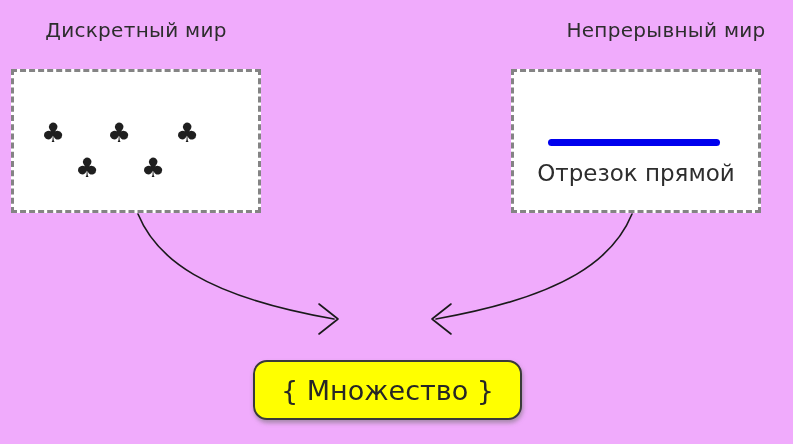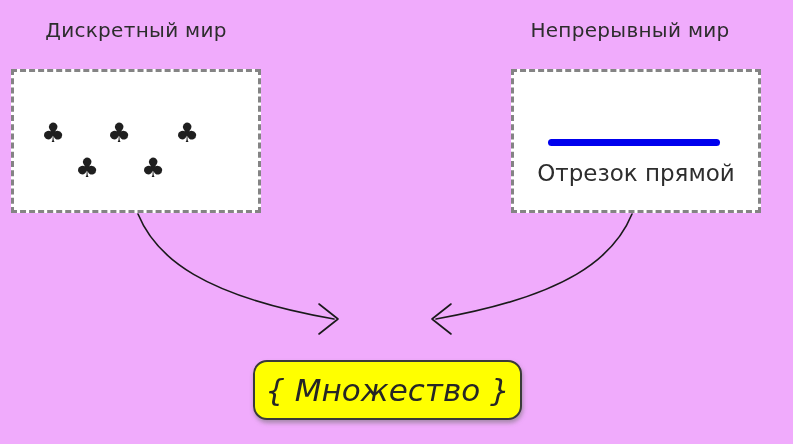--- a/index.html
+++ b/index.html
@@ -18,21 +18,21 @@
   .world-title {
     position: absolute;
     top: 18px;
     width: 250px;
     text-align: center;
     font-size: 20px;
     color: #2d2d2d;
     letter-spacing: 0.3px;
   }
   .world-title.left  { left: 11px; }
-  .world-title.right { left: 505px; }
+  .world-title.right { left: 541px; }
 
   .dashed-box {
     position: absolute;
     top: 69px;
     width: 244px;
     height: 138px;
     border: 3px dashed #848484;
     background: #ffffff;
   }
   .dashed-box.left-box  { left: 11px; }
@@ -95,24 +95,23 @@
     height: 56px;
     background: #ffff00;
     border: 2px solid #3a3a3a;
     border-radius: 14px;
     box-shadow: 1px 3px 4px rgba(110,110,110,0.55);
     display: flex;
     align-items: center;
     justify-content: center;
   }
   .result-box span {
-    font-size: 31px;
+    font-size: 27px;
     color: #262626;
     white-space: nowrap;
-    font-style: italic;
   }
 </style>
 </head>
 <body>
 
 <div class="canvas">
 
   <div class="world-title left">Дискретный мир</div>
 
   <div class="world-title right">Непрерывный мир</div>

